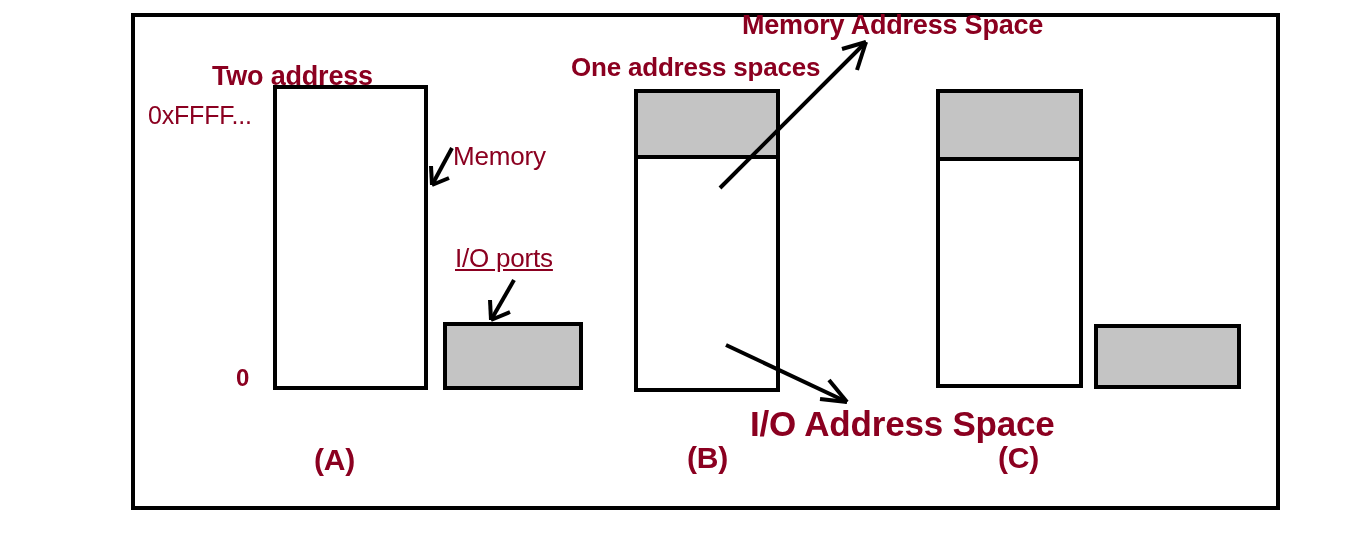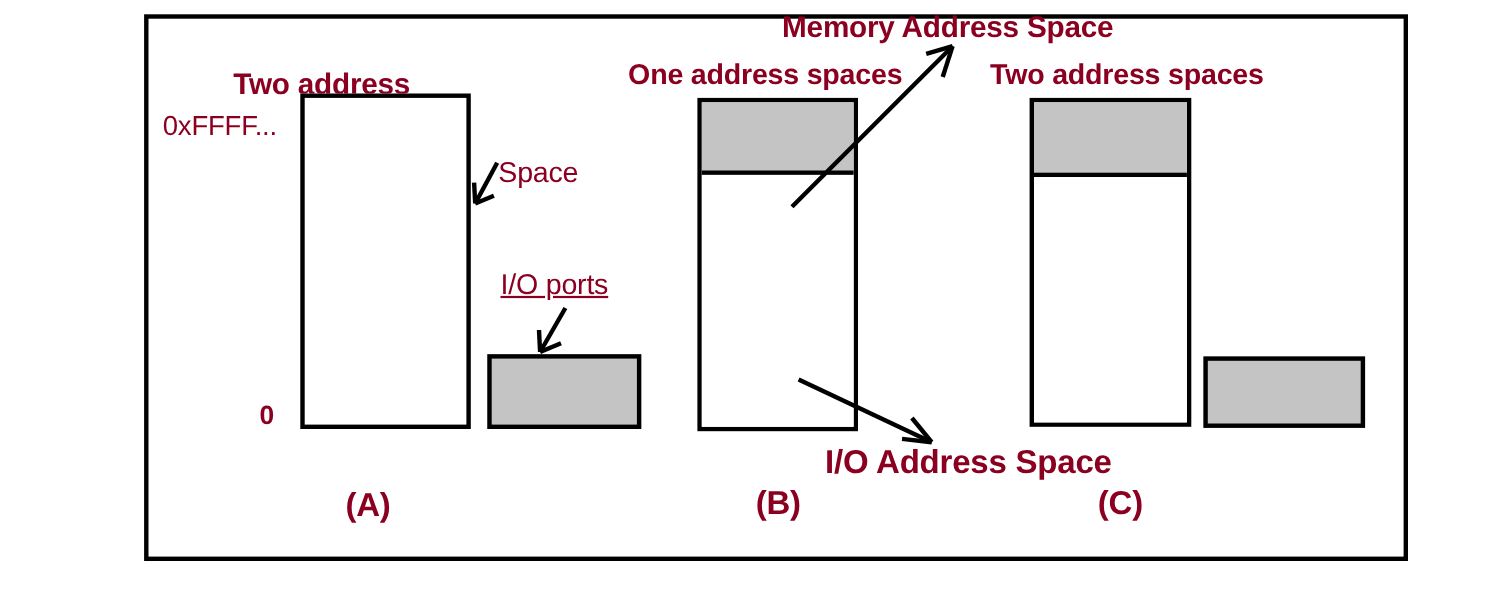--- a/index.html
+++ b/index.html
@@ -87,49 +87,48 @@
   <div class="lbl semibold" style="left:212px; top:30px; font-size:27px;">Two address</div>
 
   <div class="lbl regular" style="left:148px; top:103px; font-size:25px;">0xFFFF...</div>
 
   <div class="lbl bold" style="left:236px; top:366px; font-size:24px;">0</div>
 
   <div class="box" style="left:273px; top:85px; width:155px; height:305px;"></div>
 
   <div class="box filled" style="left:443px; top:322px; width:140px; height:68px;"></div>
 
-  <div class="lbl regular" style="left:453px; top:143px; font-size:26px;">Space</div>
+  <div class="lbl regular" style="left:453px; top:143px; font-size:26px;">Memory</div>
 
   <div class="lbl regular" style="left:455px; top:245px; font-size:26px;text-decoration:underline;">I/O ports</div>
 
   <div class="lbl bold" style="left:314px; top:445px; font-size:30px;">(A)</div>
 
   <div class="lbl bold" style="left:571px; top:54px; font-size:26px;">One address spaces</div>
 
   <div class="box stacked" style="left:634px; top:89px; width:146px; height:303px;">
     <div class="seg gray" style="top:0px; height:66px;"></div>
     <div class="seg white" style="top:66px; bottom:0;"></div>
   </div>
 
   <div class="lbl bold" style="left:687px; top:443px; font-size:30px;">(B)</div>
 
-  <div class="lbl bold" style="left:900px; top:54px; font-size:26px;">Two address spaces</div>
 
   <div class="box stacked" style="left:936px; top:89px; width:147px; height:299px;">
     <div class="seg gray" style="top:0px; height:68px;"></div>
     <div class="seg white" style="top:68px; bottom:0;"></div>
   </div>
 
   <div class="box filled" style="left:1094px; top:324px; width:147px; height:65px;"></div>
 
   <div class="lbl bold" style="left:998px; top:443px; font-size:30px;">(C)</div>
 
-  <div class="lbl bold" style="left:711px; top:12px; font-size:27px;">Memory Address Space</div>
+  <div class="lbl bold" style="left:742px; top:12px; font-size:27px;">Memory Address Space</div>
 
-  <div class="lbl bold" style="left:750px; top:406px; font-size:30px;">I/O Address Space</div>
+  <div class="lbl bold" style="left:750px; top:406px; font-size:35px;">I/O Address Space</div>
 
   <svg class="arrows" viewBox="0 0 1360 537">
 
     <g>
       <line x1="452" y1="148" x2="432" y2="185" stroke="#000000" stroke-width="4" stroke-linecap="butt"></line>
       <line x1="432" y1="185" x2="431" y2="166" stroke="#000000" stroke-width="4" stroke-linecap="butt"></line>
       <line x1="432" y1="185" x2="449" y2="178" stroke="#000000" stroke-width="4" stroke-linecap="butt"></line>
     </g>
 
     <g>

